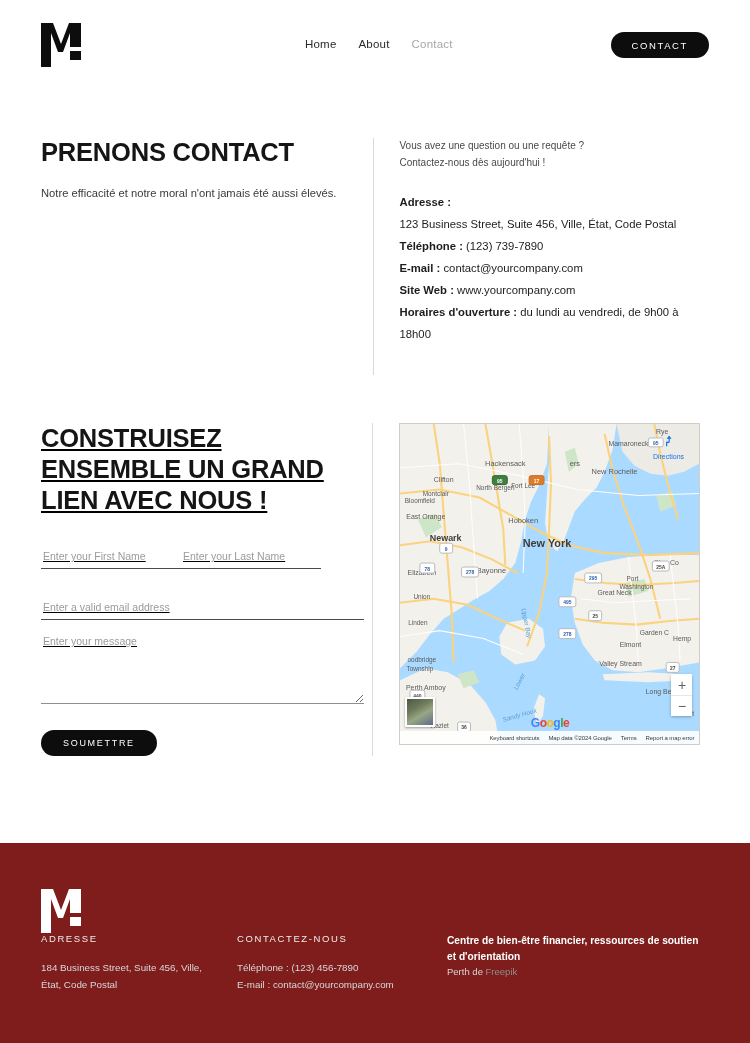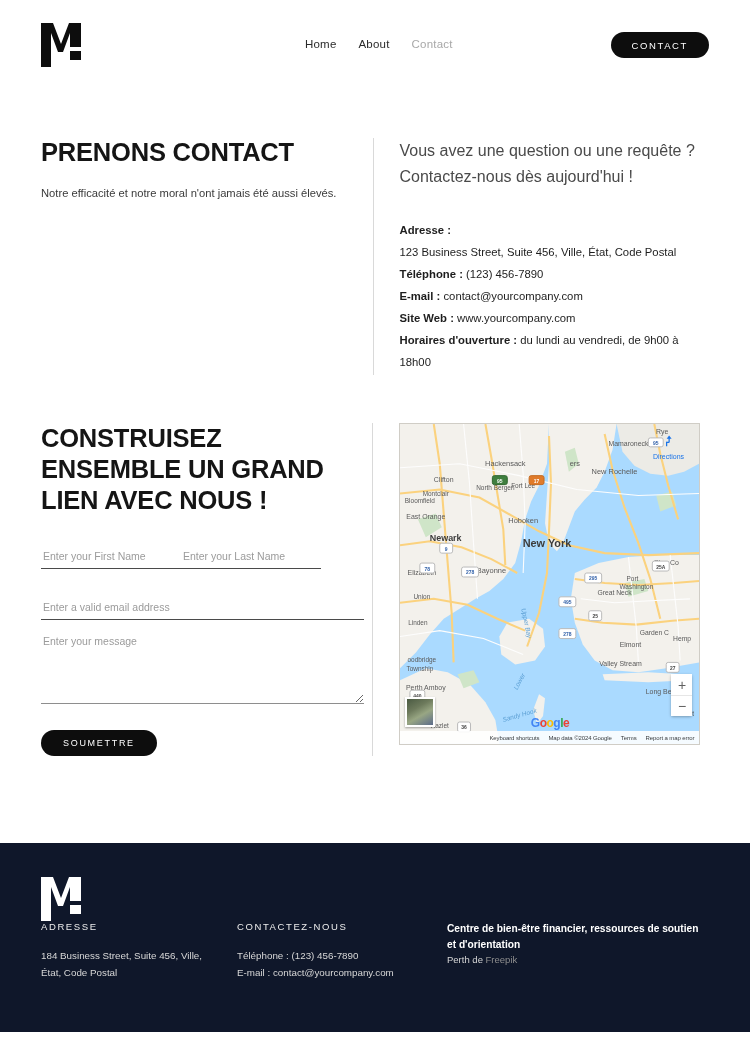--- a/index.html
+++ b/index.html
@@ -85,40 +85,40 @@
     width: 1px;
     background: #d9d9d9;
     align-self: stretch;
     flex: 0 0 1px;
   }
   .intro-right {
     padding-left: 26px;
     width: 336px;
   }
   .lead {
-    font-size: 16px;
+    font-size: 10px;
     line-height: 1.65;
     color: #4a4a4a;
-    margin-bottom: 28px;
+    margin-bottom: 20px;
   }
   .detail-line {
     font-size: 11.3px;
     line-height: 1.95;
     color: #1d1d1d;
   }
   .detail-line .lbl { font-weight: 700; }
   .detail-line.addr-value { font-weight: 400; }
 
   
   .contact-form-section {
     display: flex;
     padding: 48px 41px 42px 41px;
     position: relative;
   }
-  .form-left { width: 332px; padding-right: 8px; }
+  .form-left { width: 332px; padding-right: 8px; text-decoration: underline; }
   .form-title {
     font-size: 25.5px;
     font-weight: 700;
     line-height: 1.22;
     color: #151515;
     letter-spacing: -0.2px;
     margin-bottom: 34px;
   }
   .field-row { display: flex; margin-bottom: 32px; }
   .fld {
@@ -218,22 +218,22 @@
     display: flex; align-items: center; justify-content: flex-end;
     gap: 9px; padding-right: 5px;
     font-size: 6px; color: #3c4043; letter-spacing: -0.1px;
   }
   .map-footer span { white-space: nowrap; }
   .gmark { position: absolute; left: 50%; bottom: 14px; transform: translateX(-50%); font-size: 12px; font-weight: 700; letter-spacing: -0.5px; }
   .gmark i { font-style: normal; }
 
   
   .site-footer {
-    background: #0f172a;
-    padding: 34px 41px 50px 41px;
+    background: #7f1d1d;
+    padding: 46px 41px 50px 41px;
     margin-top: 45px;
     color: #e9e9e9;
   }
   .footer-logo { width: 52px; height: 44px; display: block; margin-bottom: 44px; }
   .footer-cols { display: flex; }
   .fcol-1 { width: 196px; }
   .fcol-2 { width: 210px; }
   .fcol-3 { flex: 1; }
   .fcol-head {
     font-size: 9.5px; letter-spacing: 1.6px; color: #ededed;
@@ -279,21 +279,21 @@
     </p>
 
     <div class="detail-line">
       <span class="lbl">Adresse :</span>
     </div>
     <div class="detail-line addr-value">
       <span>123 Business Street, Suite 456, Ville, État, Code Postal</span>
     </div>
     <div class="detail-line">
       <span class="lbl">Téléphone :</span>
-      <span>(123) 456-7890</span>
+      <span>(123) 739-7890</span>
     </div>
     <div class="detail-line">
       <span class="lbl">E-mail :</span>
       <span>contact@yourcompany.com</span>
     </div>
     <div class="detail-line">
       <span class="lbl">Site Web :</span>
       <span>www.yourcompany.com</span>
     </div>
     <div class="detail-line">

